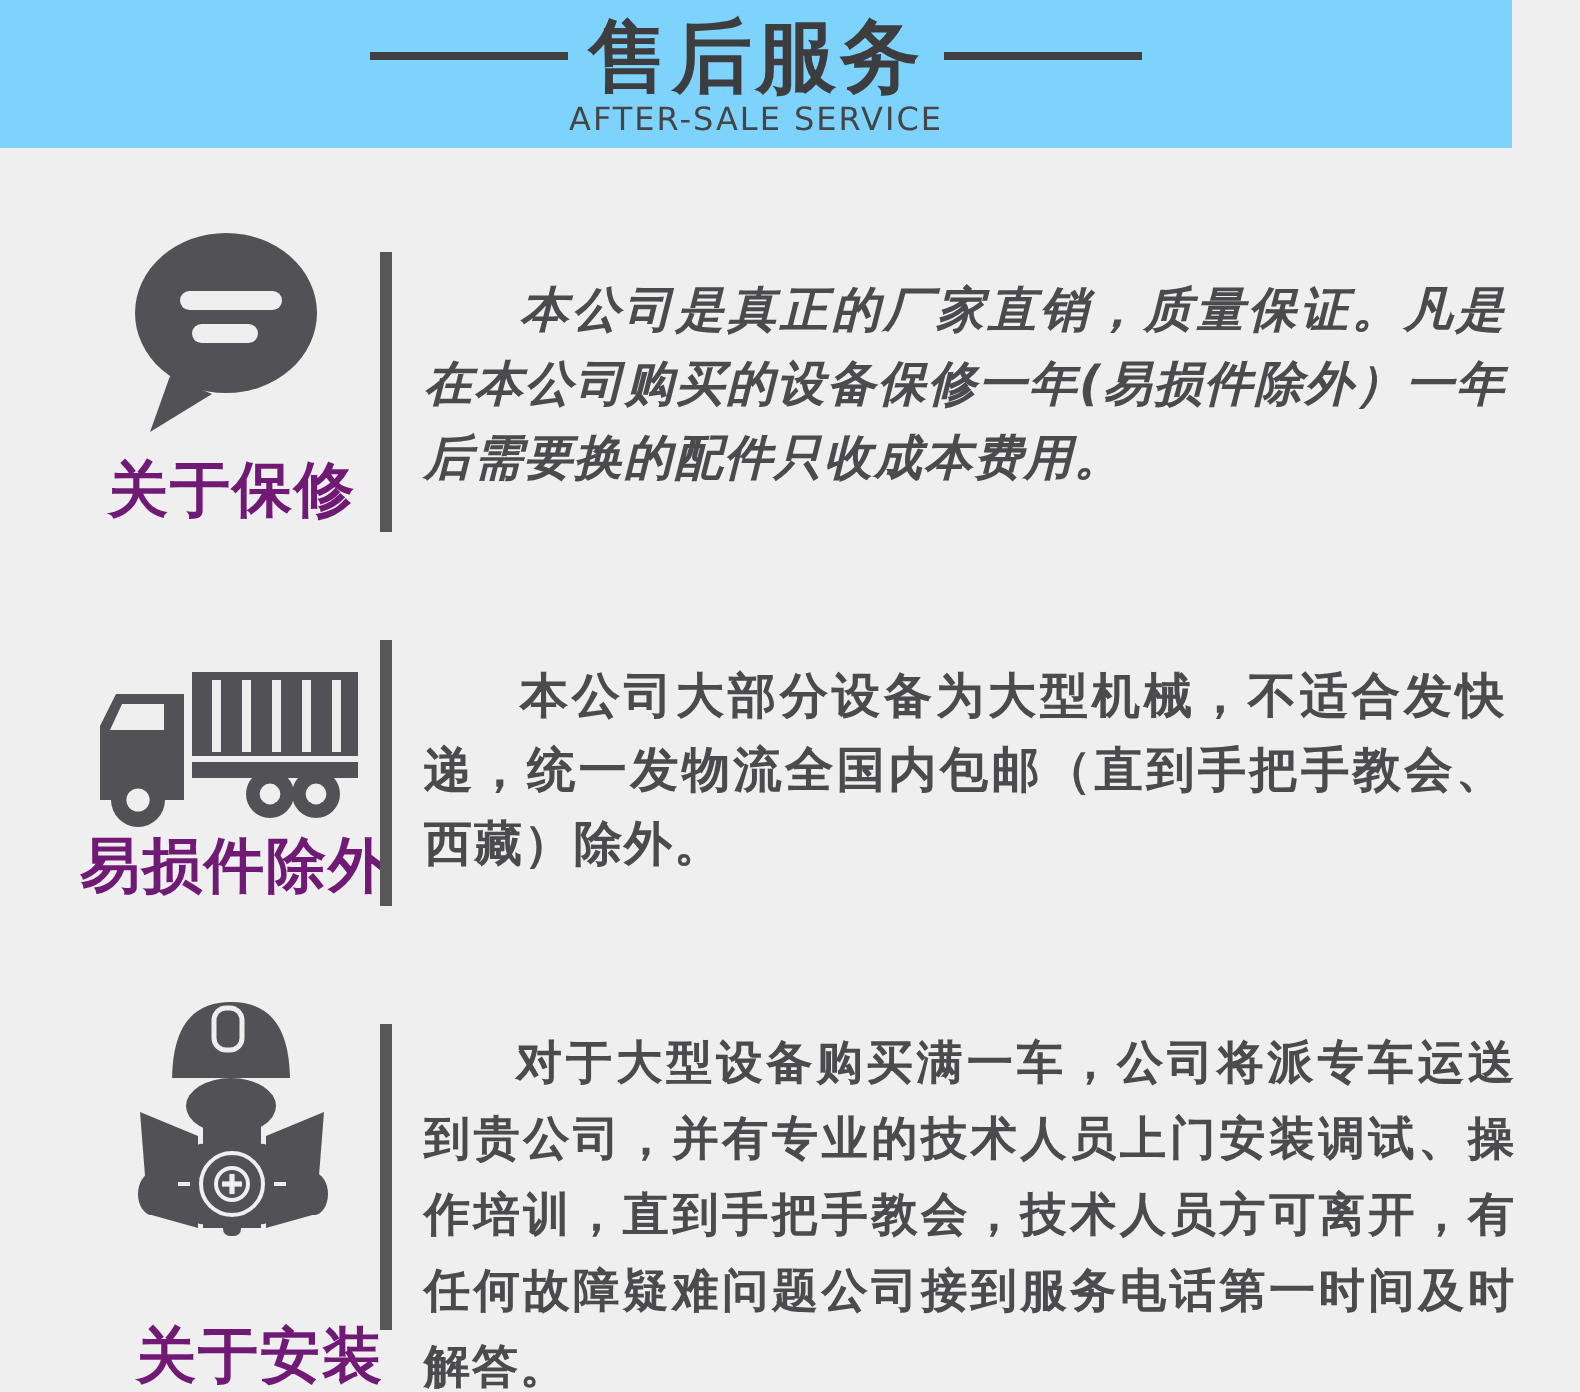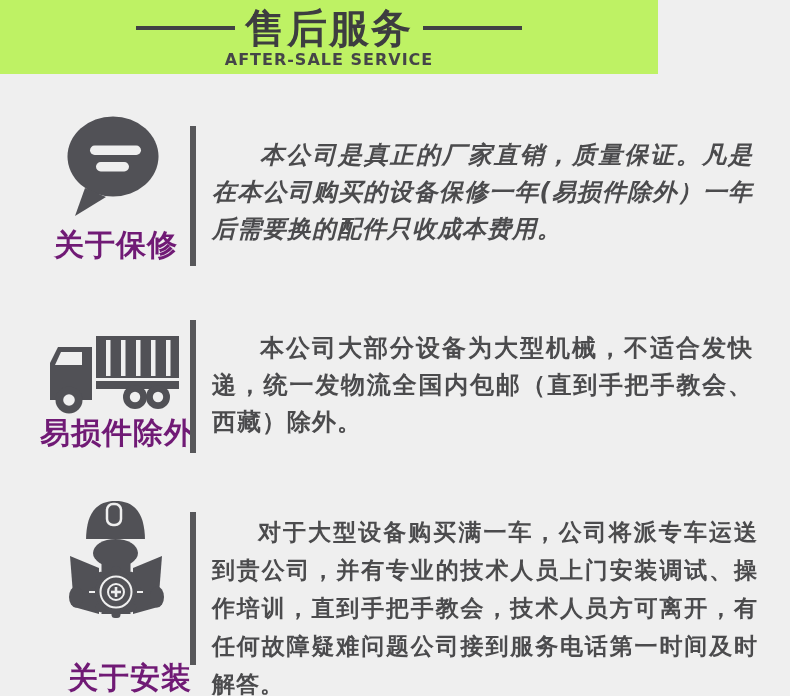--- a/index.html
+++ b/index.html
@@ -12,22 +12,22 @@
     height: 696px;
     margin: 0 auto;
     background: #efefef;
     overflow: hidden;
   }
 
   
   .header-band {
     position: absolute;
     left: 0; top: 0;
-    width: 658px; height: 74px;
-    background: #bef264;
+    width: 756px; height: 74px;
+    background: #7dd3fc;
   }
   .title-row {
     position: absolute;
     left: 0; top: 6px;
     width: 100%;
     display: flex;
     align-items: center;
     justify-content: center;
     gap: 10px;
     height: 44px;
@@ -41,21 +41,21 @@
     font-weight: 900;
     letter-spacing: 2px;
     color: #3d3d40;
   }
   .sub-title {
     position: absolute;
     left: 0; top: 50px;
     width: 100%;
     text-align: center;
     font-size: 16px;
-    font-weight: bold;
+    font-weight: normal;
     letter-spacing: 1px;
     color: #454548;
   }
 
   
   .section { position: absolute; left: 0; width: 790px; }
 
   .icon-box { position: absolute; }
   .icon-svg { display: block; }
 

